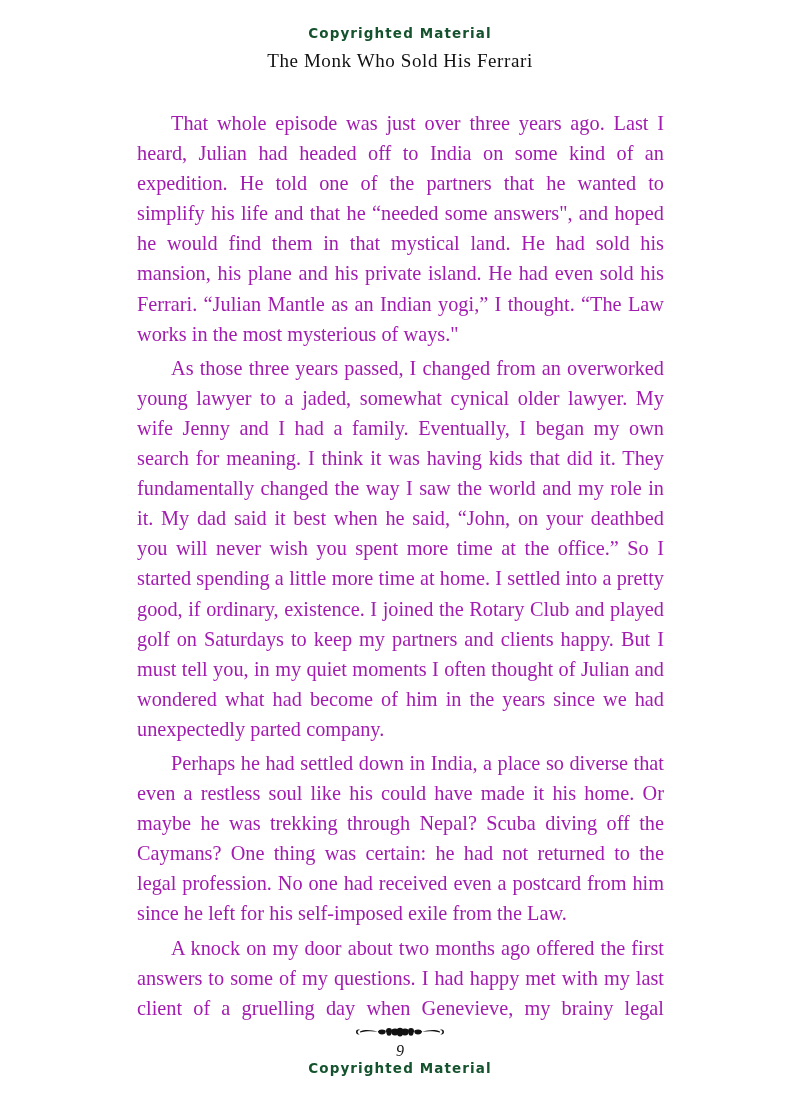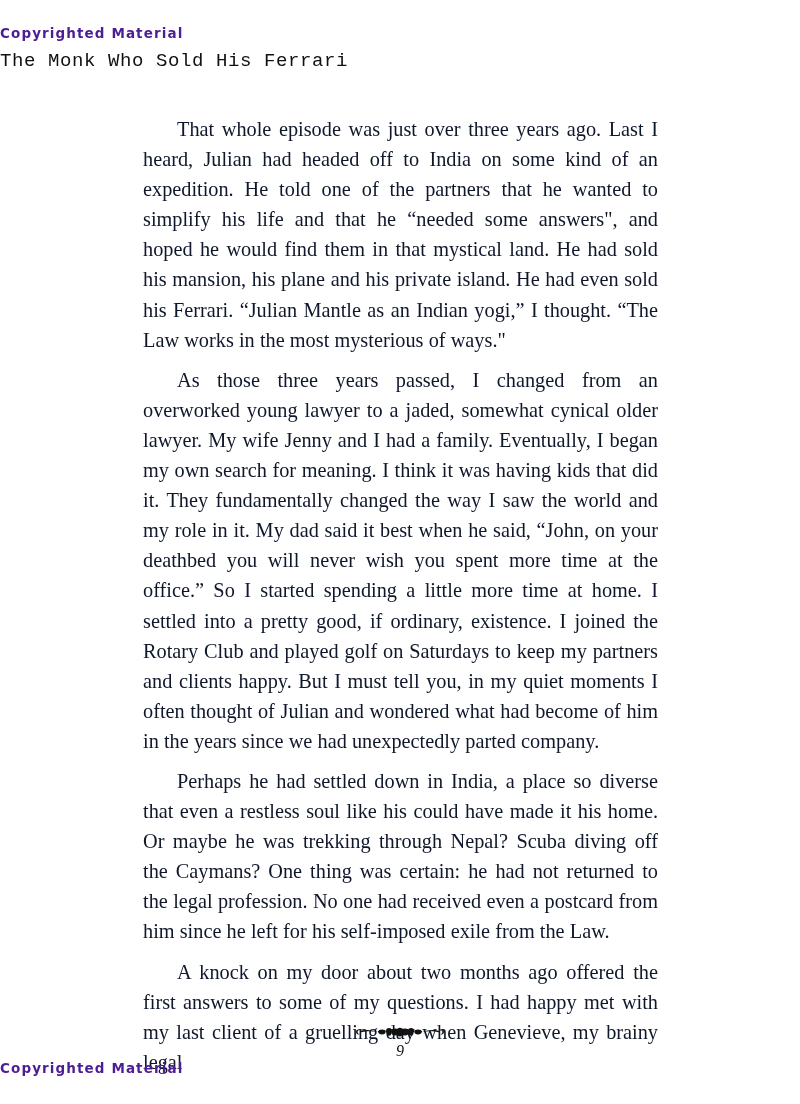--- a/index.html
+++ b/index.html
@@ -23,61 +23,61 @@
     width: 800px;
     height: 1104px;
     background: #ffffff;
   }
 
   
   .watermark {
     position: absolute;
     left: 0;
     width: 800px;
-    text-align: left;
+    text-align: center;
     font-family: "DejaVu Sans", "Liberation Sans", sans-serif;
     font-size: 13.5px;
     font-weight: 600;
     letter-spacing: 1.1px;
-    color: #4c1d95;
+    color: #14532d;
     white-space: nowrap;
   }
   .watermark-top { top: 25px; }
   .watermark-bottom { top: 1060px; }
 
   
   .running-head {
     position: absolute;
     top: 50px;
     left: 0;
     width: 800px;
-    text-align: left;
-    font-family: Liberation Mono, monospace;
+    text-align: center;
+    font-family: Liberation Serif, serif;
     font-size: 19px;
     letter-spacing: 0.6px;
     color: #111111;
     white-space: nowrap;
   }
 
   
   .text-column {
     position: absolute;
     top: 104px;
     left: 133px;
     width: 535px;
   }
 
   .body-paragraph {
-    margin: 10px;
+    margin: 4px;
     font-size: 20.3px;
     line-height: 30.1px;
     text-align: justify;
     text-justify: inter-word;
     text-indent: 34px;
-    color: #0f172a;
+    color: #a21caf;
     hyphens: none;
     word-spacing: 0.1px;
   }
   .body-paragraph:last-child {
     text-align-last: justify;
   }
 
   
   .ornament {
     position: absolute;

